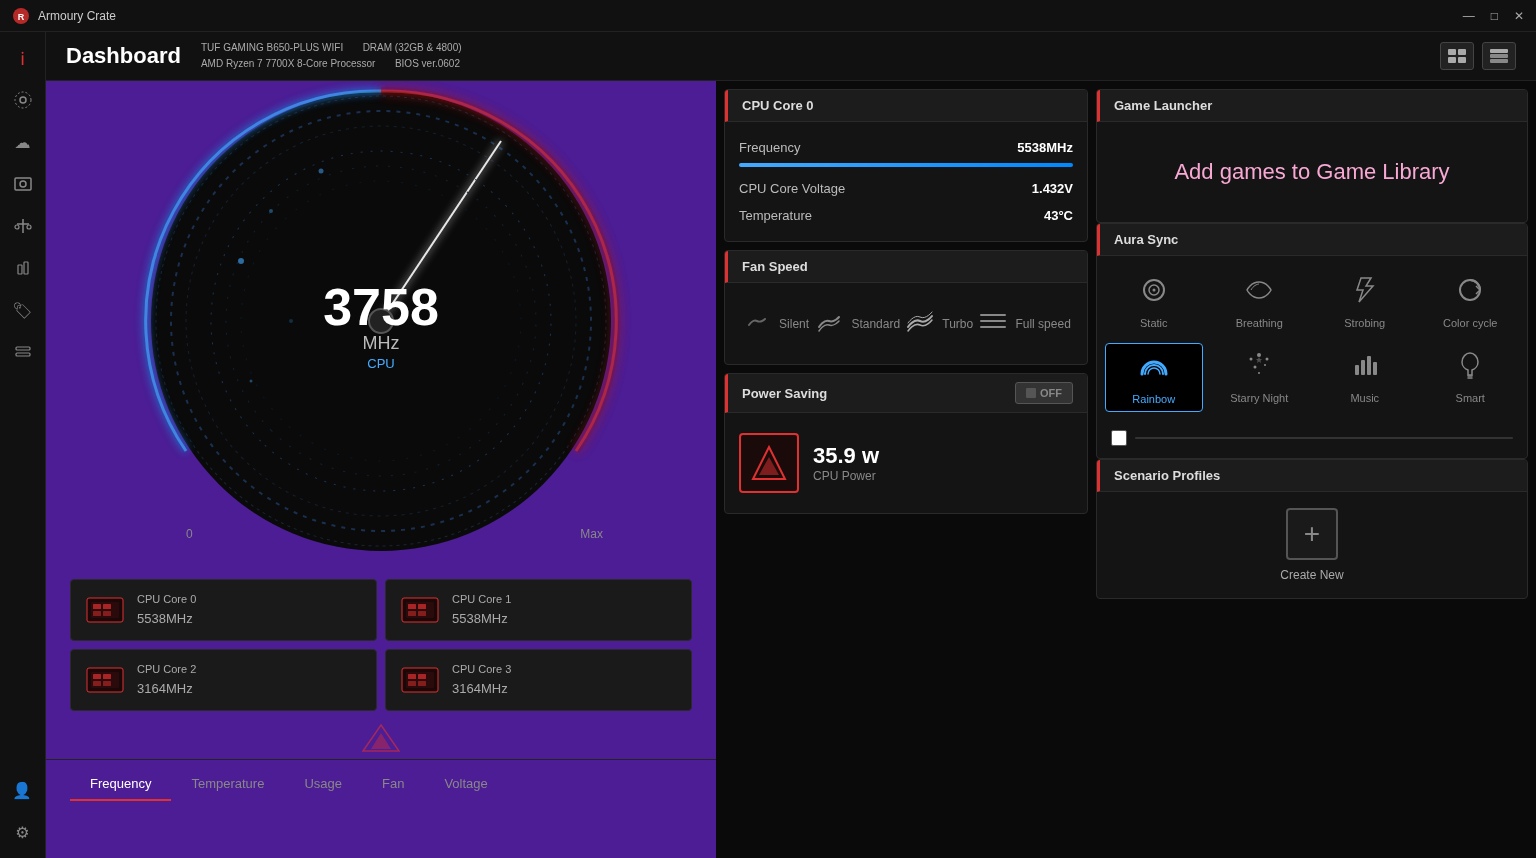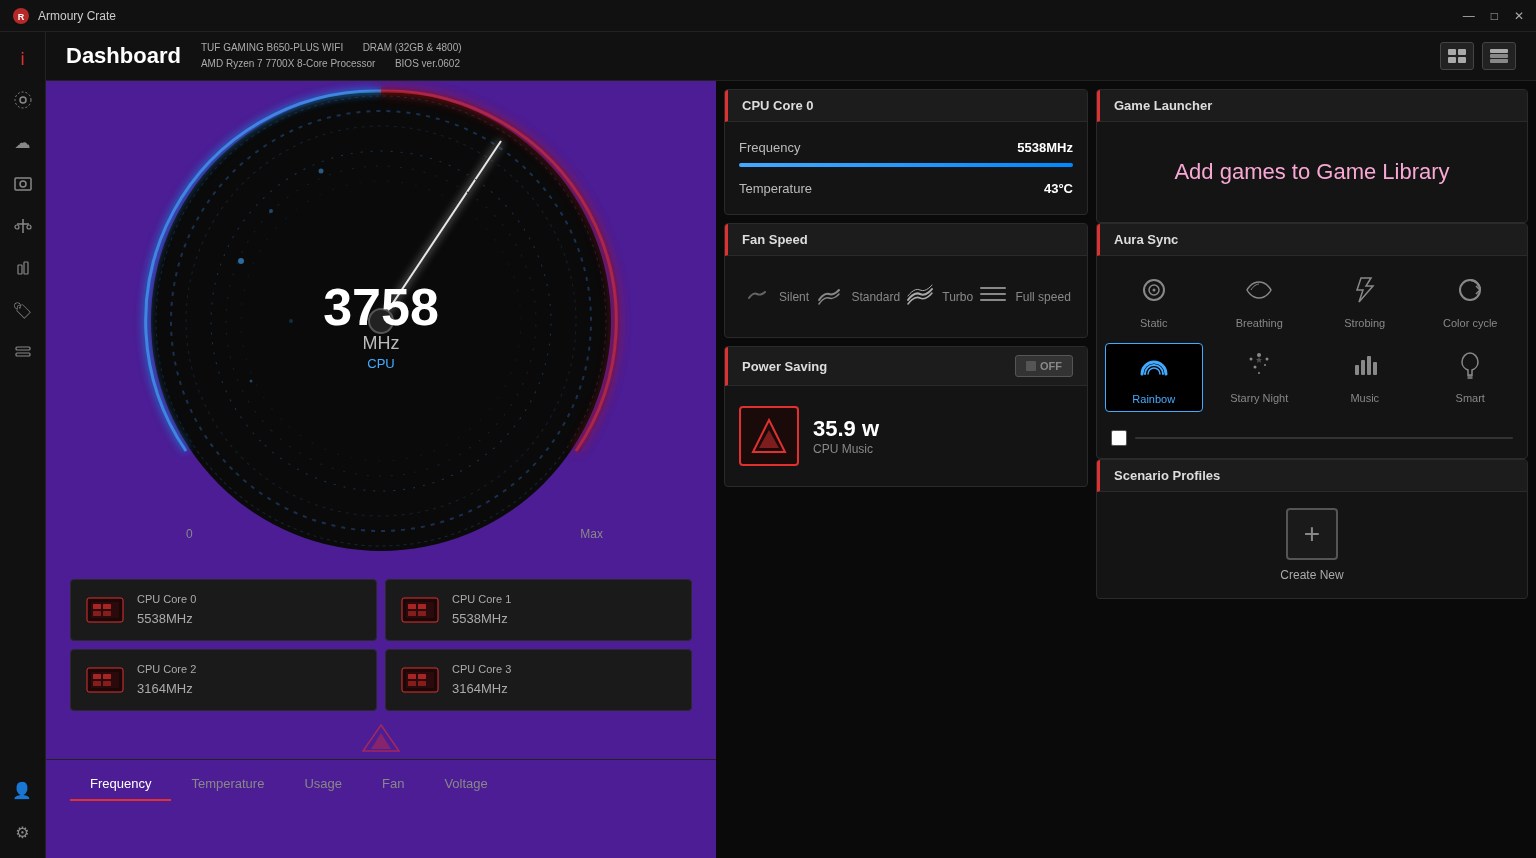--- a/index.html
+++ b/index.html
@@ -746,20 +746,24 @@
             <div class="panel-header">
               <span>CPU Core 0</span>
             </div>
             <div class="panel-body">
               <div class="cpu-stat-row">
                 <span class="cpu-stat-label">Frequency</span>
                 <span class="cpu-stat-value">5538MHz</span>
               </div>
               <div class="freq-bar"></div>
               <div class="cpu-stat-row">
+                <span class="cpu-stat-label">CPU Core Voltage</span>
+                <span class="cpu-stat-value">1.432V</span>
+              </div>
+              <div class="cpu-stat-row">
                 <span class="cpu-stat-label">Temperature</span>
                 <span class="cpu-stat-value">43°C</span>
               </div>
             </div>
           </div>
 
           <div class="panel-card">
             <div class="panel-header">
               <span>Fan Speed</span>
             </div>
@@ -817,21 +821,21 @@
             <div class="panel-body">
               <div class="power-row">
                 <div class="power-icon-box">
                   <svg width="36" height="36" viewBox="0 0 36 36">
                     <polygon points="18,2 34,34 2,34" fill="none" stroke="#e03030" stroke-width="2"></polygon>
                     <polygon points="18,12 28,30 8,30" fill="#e03030" opacity="0.5"></polygon>
                   </svg>
                 </div>
                 <div class="power-info">
                   <div class="power-watts">35.9 w</div>
-                  <div class="power-label">CPU Music</div>
+                  <div class="power-label">CPU Power</div>
                 </div>
               </div>
             </div>
           </div>
 
         </div>
 
         <div class="right-col">
 
           <div class="panel-card">

